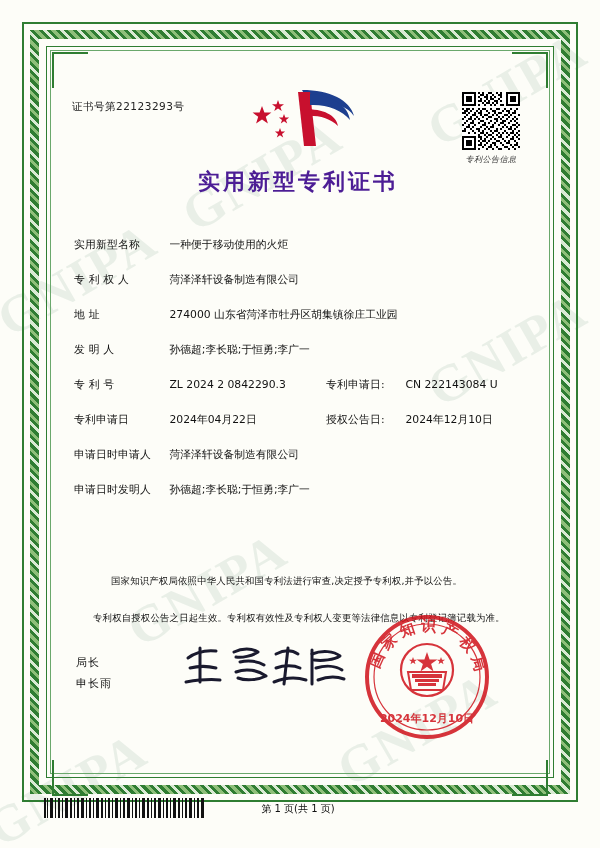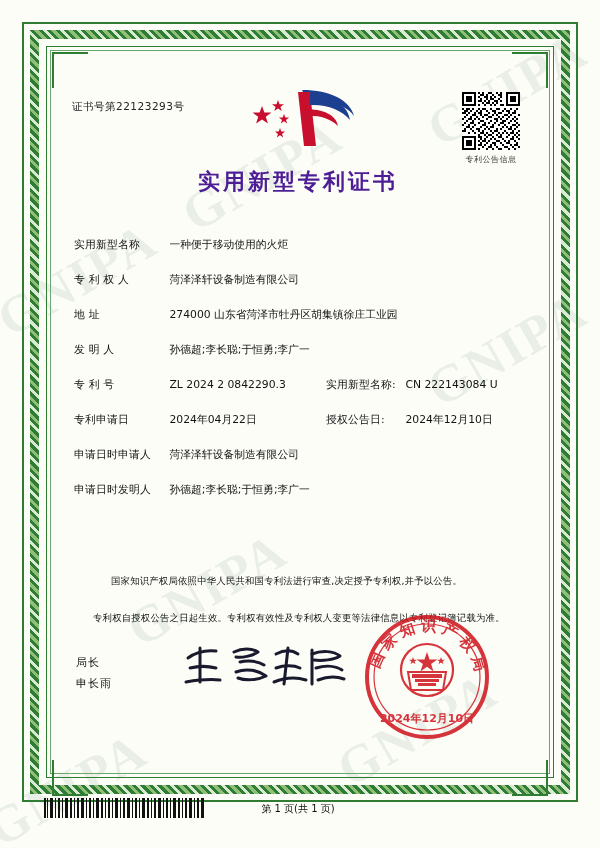--- a/index.html
+++ b/index.html
@@ -125,20 +125,21 @@
     height: 58px;
     margin: 0 auto;
     display: block;
     background-color: #fff;
   }
   .qr-caption {
     margin-top: 4px;
     font-size: 8px;
     color: #333;
     letter-spacing: 0.5px;
+    font-style: italic;
   }
 
   .title {
     position: absolute;
     left: 0; right: 0;
     top: 105px;
     text-align: center;
     font-family: "DejaVu Sans", "Liberation Sans", sans-serif;
     font-size: 22px;
     font-weight: 700;
@@ -523,21 +524,21 @@
 
       <div class="frow">
         <span class="flabel">发  明  人</span>
         <span class="fvalue">孙德超;李长聪;于恒勇;李广一</span>
       </div>
 
       <div class="frow">
         <span class="flabel">专  利  号</span>
         <span class="fvalue">ZL 2024 2 0842290.3</span>
         <span class="col2">
-          <span class="flabel">实用新型名称:</span>
+          <span class="flabel">专利申请日:</span>
           <span class="fvalue">CN 222143084 U</span>
         </span>
       </div>
 
       <div class="frow">
         <span class="flabel">专利申请日</span>
         <span class="fvalue">2024年04月22日</span>
         <span class="col2">
           <span class="flabel">授权公告日:</span>
           <span class="fvalue">2024年12月10日</span>

